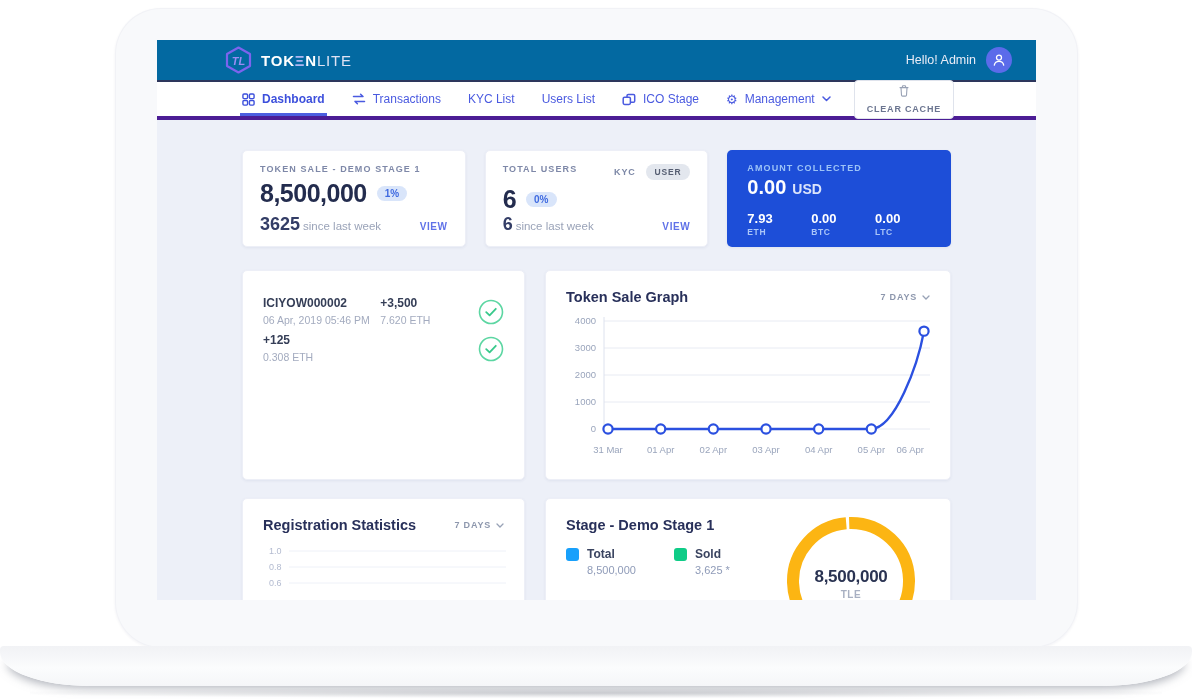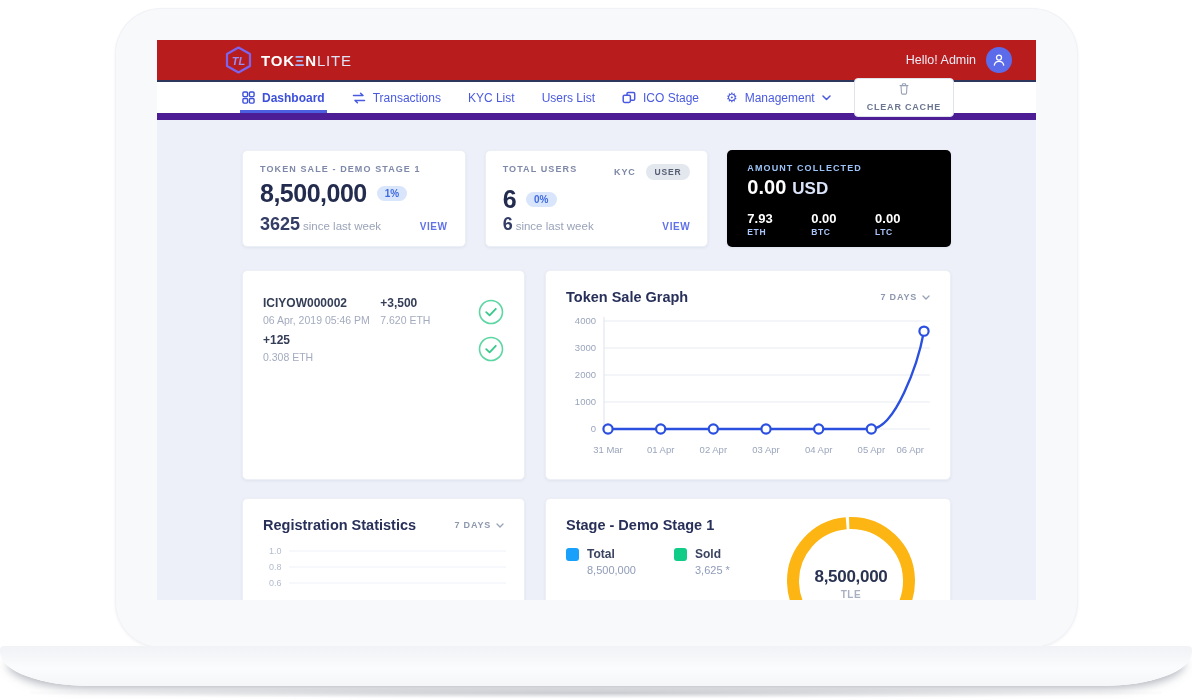--- a/index.html
+++ b/index.html
@@ -15,33 +15,33 @@
     border-radius:4px 4px 90px 90px / 4px 4px 34px 34px;
     box-shadow:0 9px 10px -7px rgba(110,115,130,.55); }
   .base-shadow { position:absolute; left:30px; top:688px; width:1132px; height:10px;
     background:radial-gradient(ellipse at center, rgba(90,95,110,.28) 0%, rgba(90,95,110,0) 75%); }
 
   
   .screen { position:absolute; left:157px; top:40px; width:879px; height:560px;
     background:#edf0f8; overflow:hidden; }
 
   
-  .navbar { height:42px; background:#b91c1c; border-bottom:2px solid #2d365c;
+  .navbar { height:42px; background:#0369a1; border-bottom:2px solid #2d365c;
     display:flex; align-items:center; justify-content:space-between; padding:0 24px 0 68px; }
   .brand { display:flex; align-items:center; gap:9px; }
   .brand-word { font-size:15px; letter-spacing:.8px; color:#ffffff; font-weight:700; }
   .brand-word .xi { color:#aeb6f2; font-weight:700; }
   .brand-word .lite { font-weight:400; color:#dfe3f4; }
   .nav-right { display:flex; align-items:center; gap:10px; }
   .greeting { color:#e9ecf7; font-size:12.5px; }
   .avatar { width:26px; height:26px; border-radius:50%; background:#5b6bea;
     display:flex; align-items:center; justify-content:center; cursor:pointer; }
 
   
-  .subnav { height:38px; background:#ffffff; border-bottom:7px solid #4c1d95;
+  .subnav { height:38px; background:#ffffff; border-bottom:4px solid #4c1d95;
     display:flex; align-items:center; padding:0 82px 0 85px; }
   .tabs { display:flex; align-items:center; gap:27px; height:100%; }
   .tab { display:flex; align-items:center; gap:7px; height:100%; color:#4a5ae0;
     font-size:12px; font-weight:500; cursor:pointer; position:relative; white-space:nowrap; }
   .tab.active { font-weight:700; color:#3d50dc; }
   .tab.active::after { content:""; position:absolute; left:-2px; right:-2px; bottom:0; height:3px; background:#4c5fe0; }
   .tab .gear-glyph { font-size:13px; line-height:1; }
   .clear-cache { margin-left:auto; display:flex; align-items:center; gap:7px;
     border:1px solid #dfe3ec; border-radius:4px; background:#fff; padding:4px 12px;
     font-size:9px; font-weight:700; letter-spacing:.8px; color:#6b7590; cursor:pointer;flex-direction:column; }
@@ -62,25 +62,25 @@
   .stat-foot { position:absolute; left:17px; right:17px; bottom:11px;
     display:flex; align-items:baseline; justify-content:space-between; }
   .delta { font-size:11.5px; color:#9aa3b8; }
   .delta b { color:#333d66; font-size:18px; margin-right:3px; }
   .view-link { font-size:10px; font-weight:700; letter-spacing:.6px; color:#6072e8; cursor:pointer; }
   .kyc-user { display:flex; align-items:center; gap:10px; }
   .kyc-txt { font-size:9px; font-weight:700; letter-spacing:.8px; color:#7c87a6; cursor:pointer; }
   .user-pill { font-size:8.5px; font-weight:700; letter-spacing:.8px; color:#565e72;
     background:#e3e7ee; border-radius:9px; padding:3px 9px; cursor:pointer; }
 
-  .blue-card { background:#000000; border:none; height:97px; padding:13px 20px; position:relative; color:#fff; }
+  .blue-card { background:#1d4ed8; border:none; height:97px; padding:13px 20px; position:relative; color:#fff; }
   .blue-card .cap-label { color:#9cc3f7; }
   .amount-row { margin-top:3px; display:flex; align-items:baseline; gap:6px; }
   .amount-val { font-size:20px; font-weight:700; }
-  .amount-cur { font-size:17px; font-weight:700; color:#dbe4fb; }
+  .amount-cur { font-size:14px; font-weight:700; color:#dbe4fb; }
   .coins { position:absolute; left:20px; right:12px; bottom:10px; display:flex; }
   .coin { width:84px; }
   .coin-val { font-size:13px; font-weight:700; }
   .coin-unit { font-size:8.5px; font-weight:700; letter-spacing:.6px; color:#aac5f8; margin-top:1px; }
 
   .row2, .row3 { display:grid; grid-template-columns:283px 406px; gap:20px; }
   .row2 { margin-top:23px; }
   .row3 { margin-top:18px; }
   .row2 .card { height:210px; }
   .row3 .card { height:215px; }

